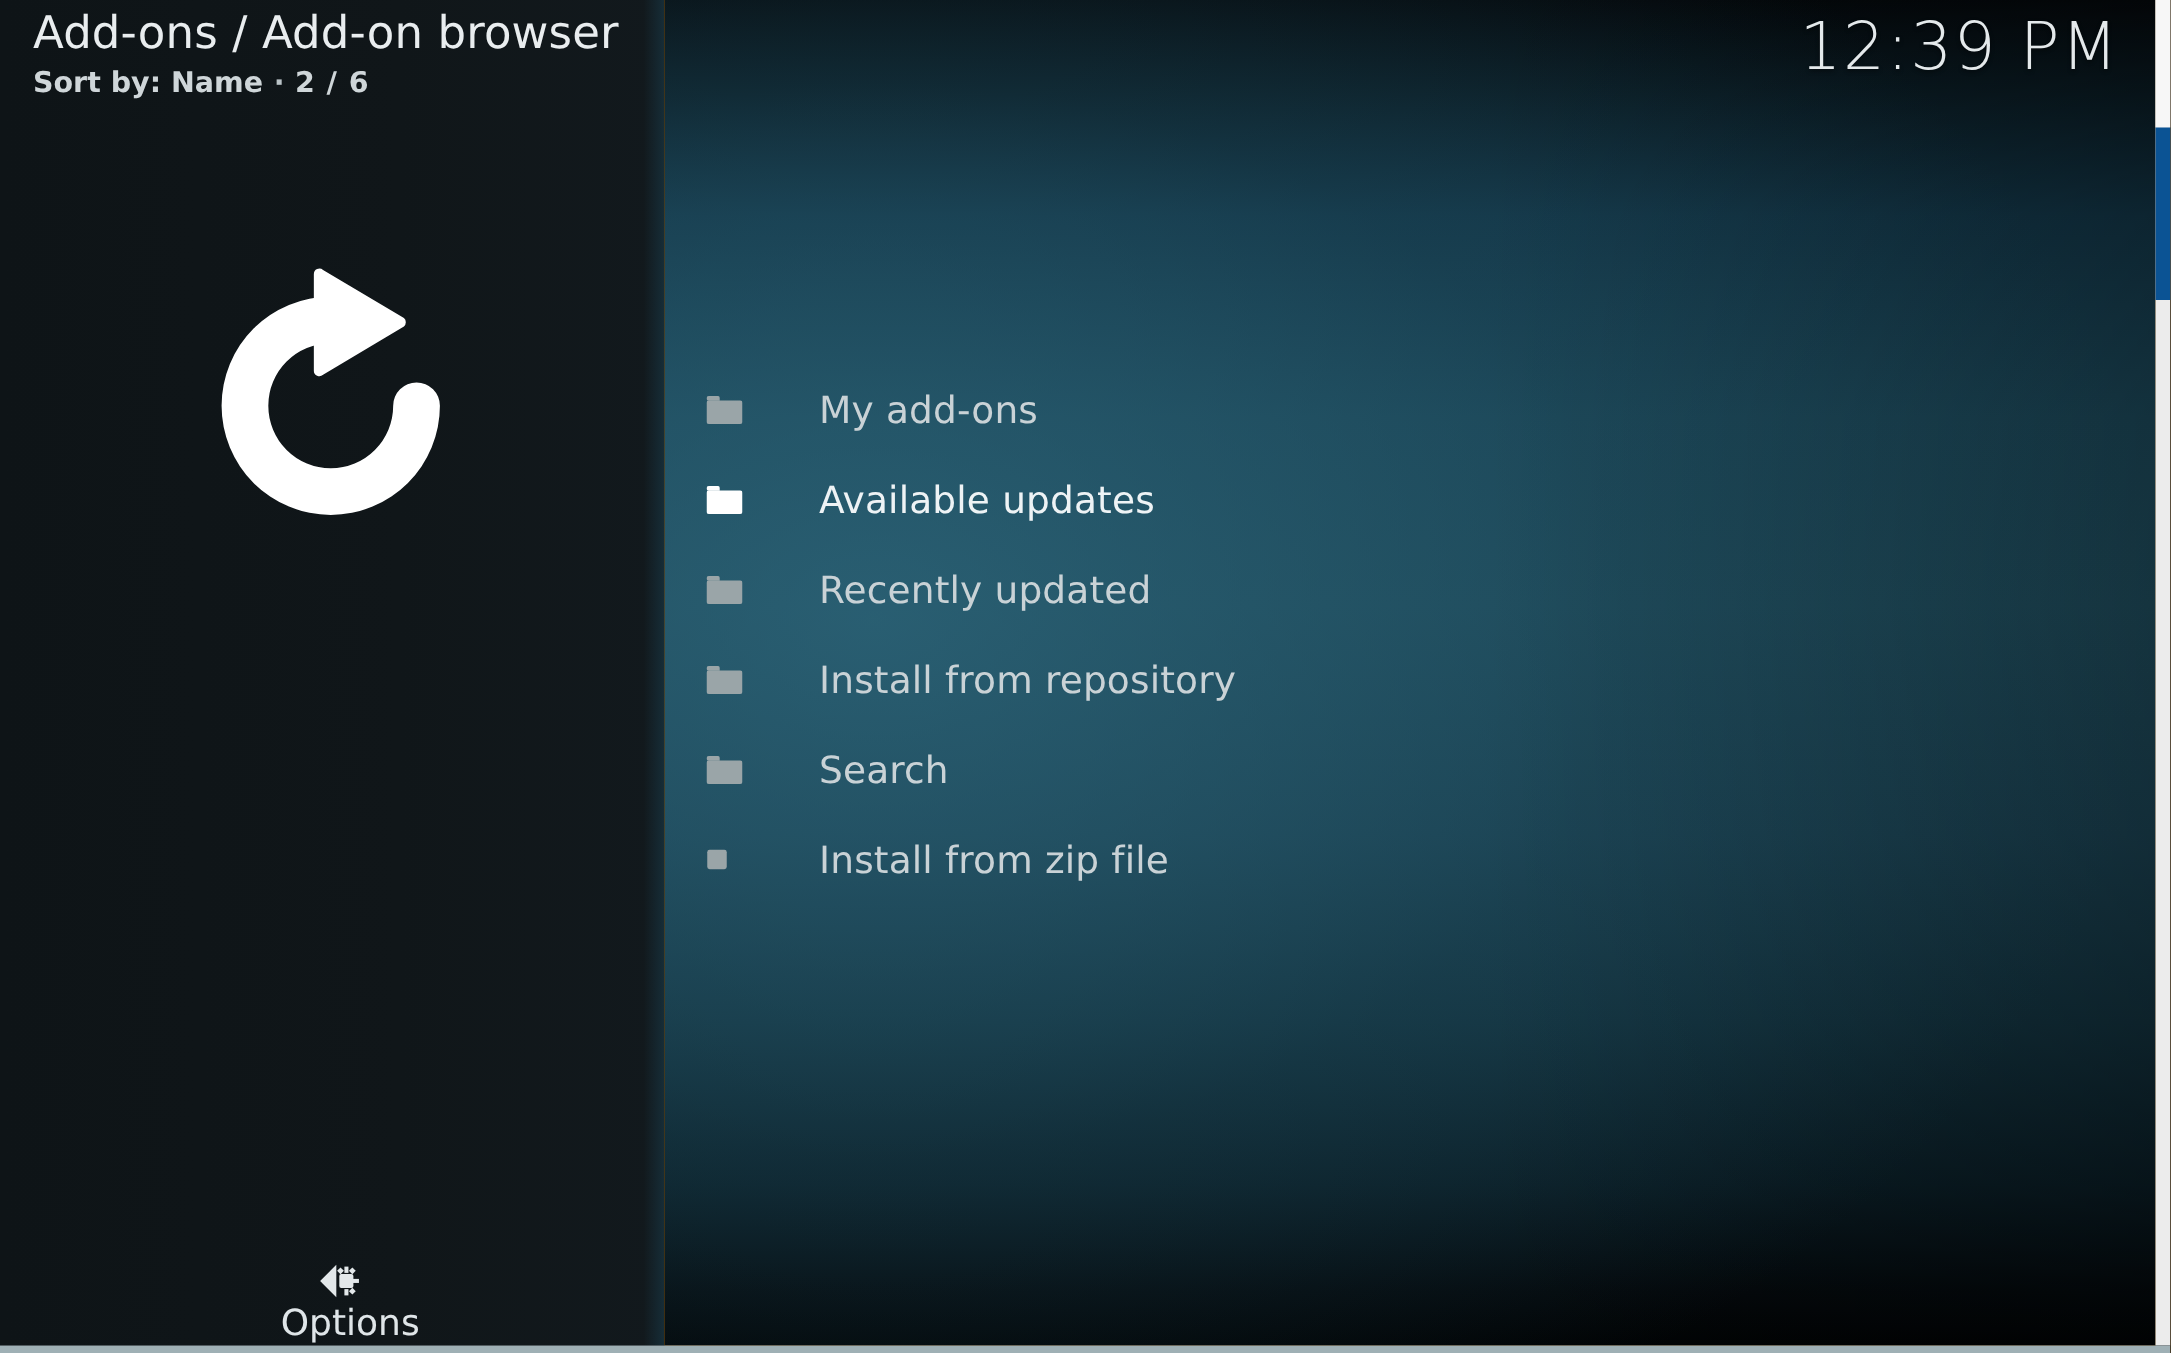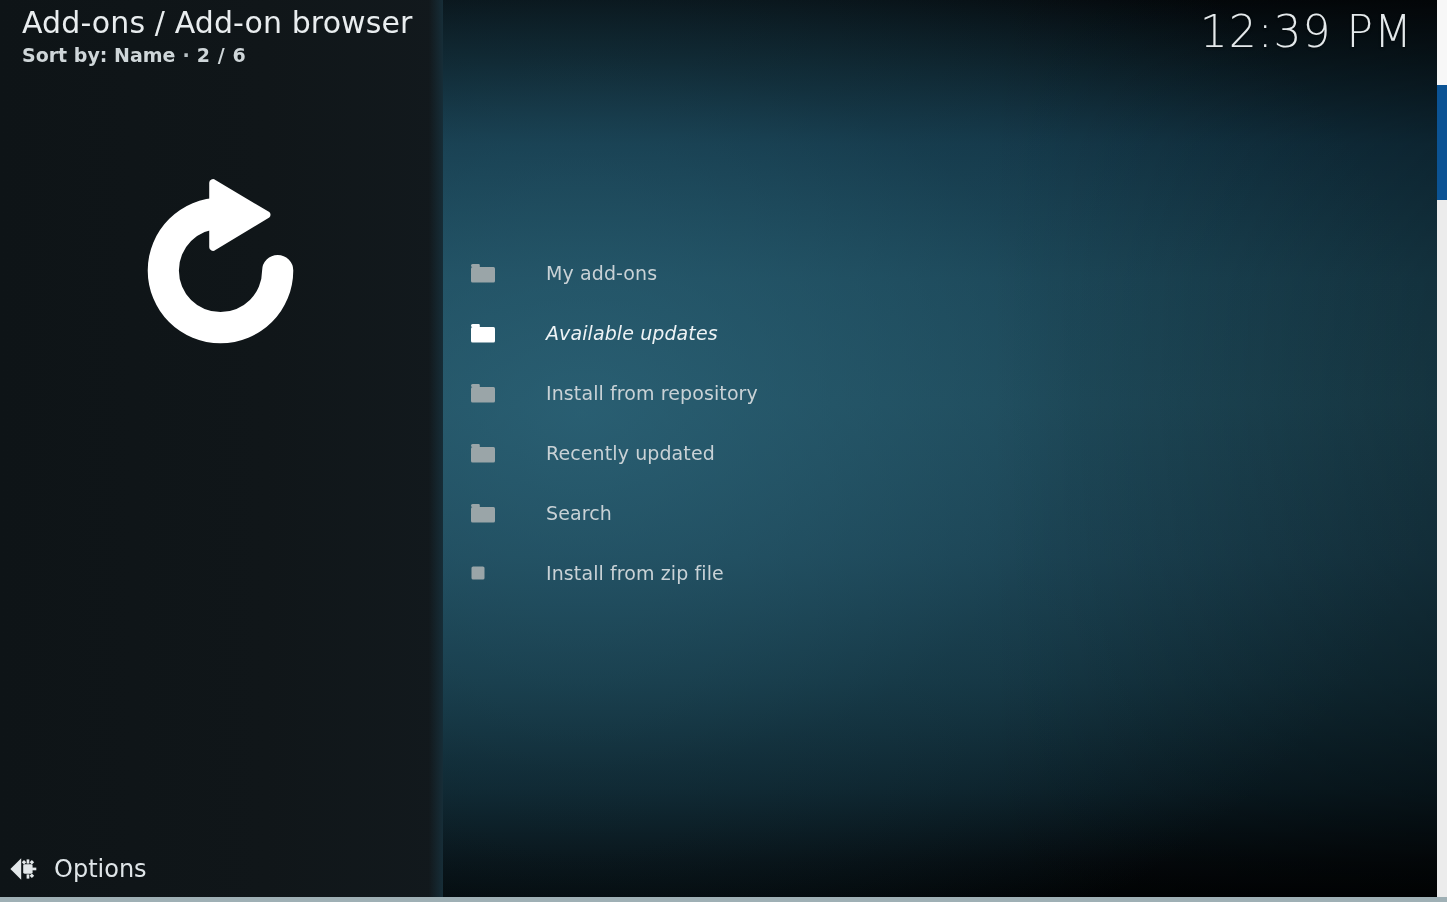--- a/index.html
+++ b/index.html
@@ -65,20 +65,21 @@
   #hero-icon svg { display:block; width:100%; height:100%; }
 
   
   #options-bar {
     position:absolute;
     left:0; bottom:0;
     width:443px; height:57px;
     display:flex;
     align-items:center;
     padding-left:8px;
+    flex-direction:column;
   }
   #options-icon {
     width:30px; height:28px;
     flex:0 0 auto;
     display:flex; align-items:center; justify-content:center;
   }
   #options-icon svg { display:block; }
   #options-label {
     margin-left:16px;
     font-size:24px;
@@ -144,27 +145,27 @@
     width:40px;
     flex:0 0 40px;
     display:flex;
     align-items:center;
     justify-content:flex-start;
     padding-left:3px;
   }
   .item-icon svg { display:block; }
   .item-label {
     margin-left:38px;
-    font-size:19px;
+    font-size:25px;
     font-weight:400;
     color:#c9d2d6;
     white-space:nowrap;
     letter-spacing:.1px;
   }
-  .list-item.selected .item-label { color:#eef3f5;font-style:italic; }
+  .list-item.selected .item-label { color:#eef3f5; }
 
   
   #scrollbar {
     position:absolute;
     right:0; top:0;
     width:10px; height:897px;
     background:#ececec;
   }
   #scrollbar-track-top {
     position:absolute;
@@ -261,30 +262,30 @@
           </span>
           <span class="item-label">Available updates</span>
         </div>
         <div class="list-item">
           <span class="item-icon">
             <svg width="24" height="19" viewBox="0 0 24 19" xmlns="http://www.w3.org/2000/svg">
               <path fill="#9aa5a8" d="M1.6 0h6.1a1.1 1.1 0 0 1 1.1 1.1V3.2H1.6A1.6 1.6 0 0 1 0 1.6 1.6 1.6 0 0 1 1.6 0Z"></path>
               <rect x="0" y="3.0" width="24" height="15.6" rx="1.5" fill="#9aa5a8"></rect>
             </svg>
           </span>
-          <span class="item-label">Install from repository</span>
+          <span class="item-label">Recently updated</span>
         </div>
         <div class="list-item">
           <span class="item-icon">
             <svg width="24" height="19" viewBox="0 0 24 19" xmlns="http://www.w3.org/2000/svg">
               <path fill="#9aa5a8" d="M1.6 0h6.1a1.1 1.1 0 0 1 1.1 1.1V3.2H1.6A1.6 1.6 0 0 1 0 1.6 1.6 1.6 0 0 1 1.6 0Z"></path>
               <rect x="0" y="3.0" width="24" height="15.6" rx="1.5" fill="#9aa5a8"></rect>
             </svg>
           </span>
-          <span class="item-label">Recently updated</span>
+          <span class="item-label">Install from repository</span>
         </div>
         <div class="list-item">
           <span class="item-icon">
             <svg width="24" height="19" viewBox="0 0 24 19" xmlns="http://www.w3.org/2000/svg">
               <path fill="#9aa5a8" d="M1.6 0h6.1a1.1 1.1 0 0 1 1.1 1.1V3.2H1.6A1.6 1.6 0 0 1 0 1.6 1.6 1.6 0 0 1 1.6 0Z"></path>
               <rect x="0" y="3.0" width="24" height="15.6" rx="1.5" fill="#9aa5a8"></rect>
             </svg>
           </span>
           <span class="item-label">Search</span>
         </div>

